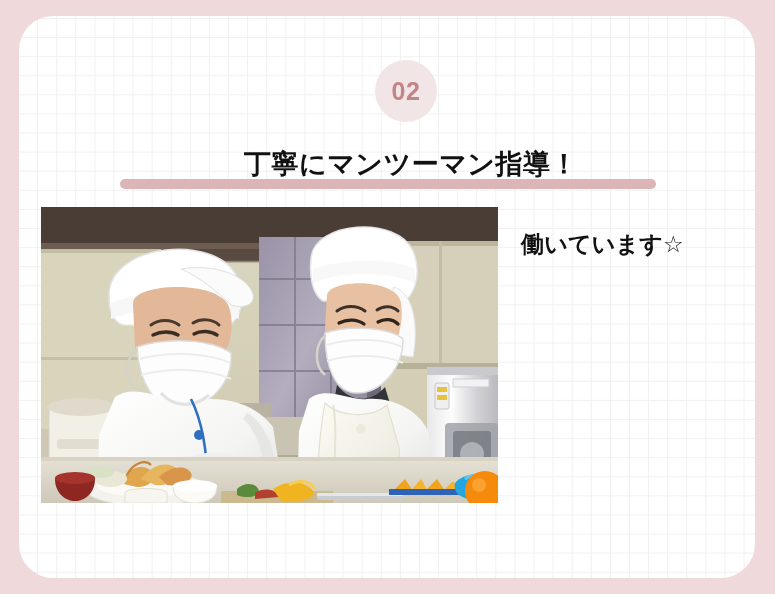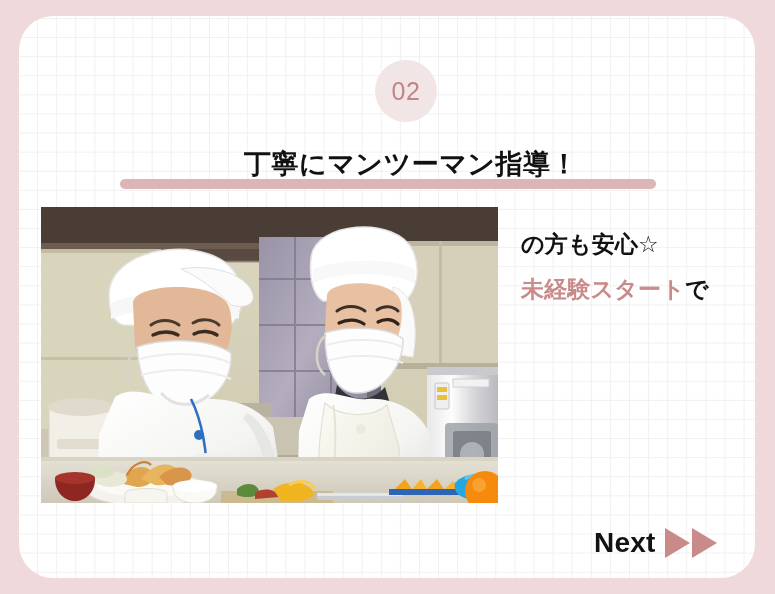--- a/index.html
+++ b/index.html
@@ -47,21 +47,21 @@
     width: 62px;
     height: 62px;
     border-radius: 50%;
     background: #f2e5e6;
     display: flex;
     align-items: center;
     justify-content: center;
   }
   #badge-number {
     font-size: 25px;
-    font-weight: normal;
+    font-weight: bold;
     color: #c08586;
     letter-spacing: 0.5px;
     line-height: 1;
   }
 
   
   #heading-wrap {
     position: absolute;
     left: 0;
     top: 134px;
@@ -343,26 +343,18 @@
 
         <path d="M414 276 C424 264 446 266 452 276 C456 284 446 292 432 292 C420 292 412 286 414 276 Z" fill="#24a6e0"></path>
         <path d="M424 272 C432 266 444 268 448 274" stroke="#63c6ef" stroke-width="3" fill="none"></path>
 
         <circle cx="444" cy="284" r="20" fill="#f58a0c"></circle>
         <circle cx="438" cy="278" r="7" fill="#fba83a" opacity="0.8"></circle>
       </svg>
     </div>
 
     <div id="body-copy">
-      <div class="copy-line">の方も安心☆</div>
-      <div class="copy-line"><span class="copy-accent">未経験スタート</span><span>で</span></div>
+      <div class="copy-line">働いています☆</div>
     </div>
 
-    <div id="next-control">
-      <span id="next-label">Next</span>
-      <span id="next-arrows">
-        <span class="next-arrow"></span>
-        <span class="next-arrow"></span>
-      </span>
-    </div>
 
   </div>
 </div>
 
 </body></html>

